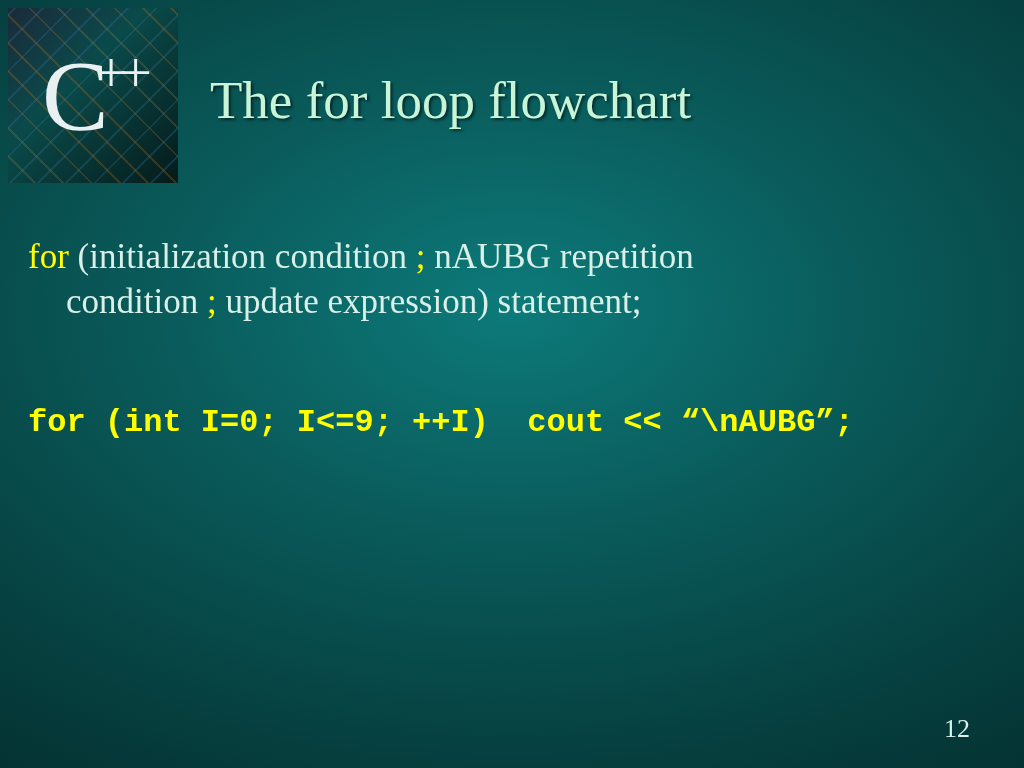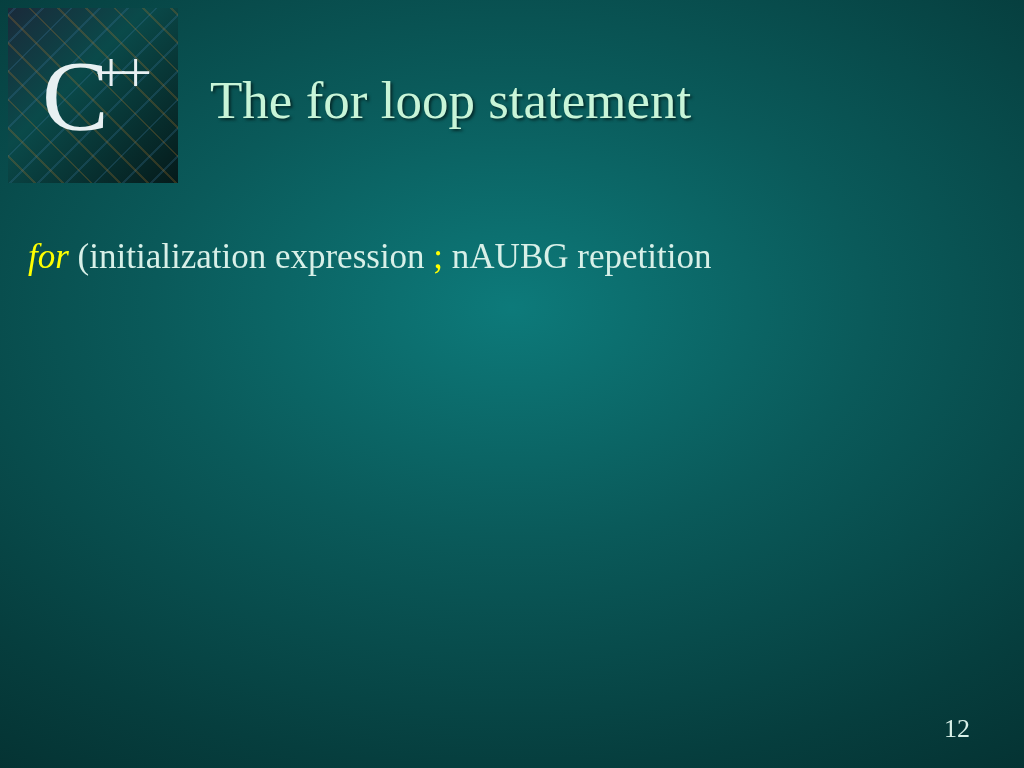--- a/index.html
+++ b/index.html
@@ -54,21 +54,21 @@
   }
   .body-text {
     position: absolute;
     top: 235px;
     left: 28px;
     right: 28px;
     font-size: 35px;
     line-height: 1.28;
   }
   .line1 { color: #d8f0e8; margin-bottom: 2px; }
-  .for-kw { font-style: italic; color: #ffff00; }
+  .for-kw { color: #ffff00; }
   .syntax-block { text-align: justify; text-align-last: left; }
   .indent { padding-left: 38px; display: block; }
   .syntax2 { margin-top: 46px; }
   .code-line {
     margin-top: 78px;
     font-family: "Courier New", Courier, monospace;
     font-weight: bold;
     color: #ffff00;
     font-size: 32px;
     white-space: pre;
@@ -85,24 +85,26 @@
 </head>
 <body>
 
 <div class="logo">
   <div class="logo-text">
     <span class="logo-c">C</span>
     <span class="logo-plus">++</span>
   </div>
 </div>
 
-<div class="title">The for loop statement</div>
+<div class="title">The for loop flowchart</div>
 
 <div class="body-text">
 
   <div class="syntax-block">
-    <span class="for-kw">for</span><span> (initialization expression </span><span class="for-kw" style="font-style:normal">;</span><span> nAUBG repetition</span>
+    <span class="for-kw">for</span><span> (initialization condition </span><span class="for-kw" style="font-style:normal">;</span><span> nAUBG repetition</span>
+    <span class="indent"><span>condition </span><span class="for-kw" style="font-style:normal">;</span><span> update expression) statement;</span></span>
   </div>
 
 
+  <div class="code-line">for (int I=0; I&lt;=9; ++I)  cout &lt;&lt; “\nAUBG”;</div>
 </div>
 
 <div class="page-num">12</div>
 
 </body></html>

